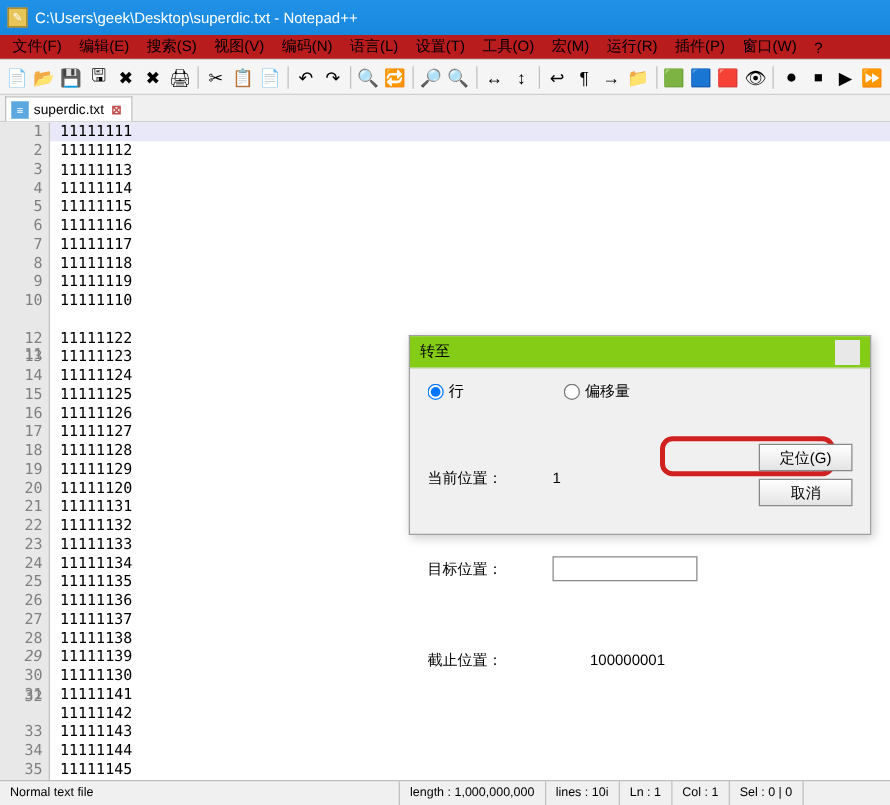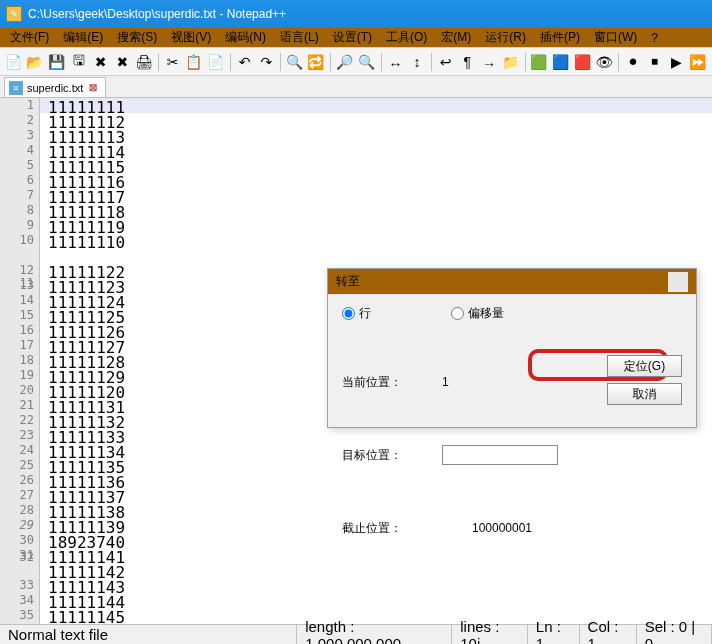--- a/index.html
+++ b/index.html
@@ -1,56 +1,56 @@
 <!DOCTYPE html>
 <html><head>
 <meta charset="utf-8">
 <style>
 * { box-sizing: border-box; margin: 0; padding: 0; }
 body { font-family: "Microsoft YaHei", Tahoma, sans-serif; font-size: 12px; background: #fff; width: 712px; height: 644px; overflow: hidden; position: relative; }
 
 .titlebar { height: 28px; background: linear-gradient(#2191e8 0%, #1887de 100%); color: #fff; display: flex; align-items: center; padding: 0 6px; font-size: 12px; }
 .title-icon { width: 16px; height: 16px; background: #e8c558; border: 1px solid #9a7b2a; margin-right: 6px; display: flex; align-items: center; justify-content: center; font-size: 9px; }
 
-.menubar { height: 20px; background: #a16207; border-bottom: 1px solid #d0d0d0; display: flex; align-items: center; padding: 0 4px; gap: 2px; }
+.menubar { height: 20px; background: #b91c1c; border-bottom: 1px solid #d0d0d0; display: flex; align-items: center; padding: 0 4px; gap: 2px; }
 .menu-item { padding: 2px 6px; cursor: default; }
 
 .toolbar { height: 28px; background: #f5f5f5; border-bottom: 1px solid #d0d0d0; display: flex; align-items: center; padding: 0 4px; gap: 2px; }
 .tbtn { width: 22px; height: 22px; display: flex; align-items: center; justify-content: center; border: 1px solid transparent; font-size: 14px; }
 .sep { width: 1px; height: 18px; background: #c0c0c0; margin: 0 2px; }
 
 .tabbar { height: 22px; background: #f0f0f0; border-bottom: 1px solid #c0c0c0; display: flex; align-items: flex-end; padding-left: 4px; }
 .tab { height: 20px; background: #fff; border: 1px solid #c0c0c0; border-bottom: none; display: flex; align-items: center; padding: 0 6px 0 4px; font-size: 11px; gap: 4px; }
 .tab-icon { width: 14px; height: 14px; background: #5ba8e0; display: flex; align-items: center; justify-content: center; font-size: 9px; color: #fff; }
 .tab-close { width: 12px; height: 12px; color: #c0504d; font-weight: bold; font-size: 10px; display: flex; align-items: center; justify-content: center; }
 
 .editor { position: relative; height: 526px; background: #fff; overflow: hidden; }
 .gutter { position: absolute; left: 0; top: 0; width: 40px; background: #e8e8e8; border-right: 1px solid #c0c0c0; height: 100%; }
-.code { position: absolute; left: 40px; top: 0; right: 0; height: 100%; font-family: Consolas, monospace; font-size: 16px; }
+.code { position: absolute; left: 40px; top: 0; right: 0; height: 100%; font-family: Consolas, monospace; font-size: 12px; }
 .line { height: 15px; display: flex; }
 .line-num { position: absolute; width: 34px; text-align: right; color: #808080; font-family: Consolas, monospace; font-size: 12px; }
 .line-text { margin-left: 8px; color: #000; }
 .current-line { background: #e8e8f8; }
 
 .dialog { position: absolute; left: 327px; top: 268px; width: 370px; height: 160px; background: #f0f0f0; border: 1px solid #a0a0a0; box-shadow: 2px 2px 8px rgba(0,0,0,0.2); }
-.dlg-title { height: 26px; background: #a16207; display: flex; align-items: center; padding: 12px 8px; border-bottom: 1px solid #e0e0e0; justify-content: space-between; }
+.dlg-title { height: 26px; background: #84cc16; display: flex; align-items: center; padding: 12px 8px; border-bottom: 1px solid #e0e0e0; justify-content: space-between; }
 .dlg-close { width: 20px; height: 20px; background: #e8e8e8; display: flex; align-items: center; justify-content: center; }
 .dlg-body { padding: 10px 14px; position: relative; }
 .radio-row { display: flex; gap: 80px; margin-bottom: 16px; }
 .radio-item { display: flex; align-items: center; gap: 4px; }
 .radio-item input { margin: 0; }
 .field-row { display: flex; align-items: center; height: 26px; margin-bottom: 2px; margin-top: 47px; }
 .field-label { width: 100px; }
 .field-val { width: 120px; text-align: left; }
 .target-input { width: 116px; height: 20px; border: 1px solid #888; background: #fff; padding: 0 3px; }
 .highlight-box { position: absolute; border: 4px solid #d02020; border-radius: 10px; width: 140px; height: 32px; left: 200px; top: 54px; pointer-events: none; }
 .dlg-btn { width: 75px; height: 22px; border: 1px solid #888; background: linear-gradient(#fff,#e4e4e4); font-size: 12px; display: flex; align-items: center; justify-content: center; }
 .btn-col { position: absolute; right: 14px; top: 60px; display: flex; flex-direction: column; gap: 6px; }
 
-.statusbar { position: absolute; bottom: 0; left: 0; right: 0; height: 20px; background: #f0f0f0; border-top: 1px solid #c0c0c0; display: flex; align-items: center; font-size: 15px; }
+.statusbar { position: absolute; bottom: 0; left: 0; right: 0; height: 20px; background: #f0f0f0; border-top: 1px solid #c0c0c0; display: flex; align-items: center; font-size: 10px; }
 .status-cell { padding: 0 8px; border-right: 1px solid #c0c0c0; height: 100%; display: flex; align-items: center; }
 .status-cell.first { width: 320px; }
 </style>
 </head>
 <body>
 
 <div class="titlebar">
   <span class="title-icon">✎</span>
   <span>C:\Users\geek\Desktop\superdic.txt - Notepad++</span>
 </div>
@@ -158,21 +158,21 @@
       <div class="line-num" style="top: 495px; position: absolute; height: 15px;">34</div>
       <div class="line-num" style="top: 510px; position: absolute; height: 15px;">35</div>
     </div>
   <div class="code" id="code">
       <div class="line current-line" style="position: absolute; top: 0px; left: 0px; right: 0px;">
         <span class="line-text">11111111</span>
       </div>
       <div class="line" style="position: absolute; top: 15px; left: 0px; right: 0px;">
         <span class="line-text">11111112</span>
       </div>
-      <div class="line" style="position: absolute; top: 30px; left: 0px; right: 0px;">
+      <div class="line" style="position: absolute; top: 30px; left: 0px; right: 0px; align-items: center;">
         <span class="line-text">11111113</span>
       </div>
       <div class="line" style="position: absolute; top: 45px; left: 0px; right: 0px;">
         <span class="line-text">11111114</span>
       </div>
       <div class="line" style="position: absolute; top: 60px; left: 0px; right: 0px;">
         <span class="line-text">11111115</span>
       </div>
       <div class="line" style="position: absolute; top: 75px; left: 0px; right: 0px;">
         <span class="line-text">11111116</span>
@@ -237,21 +237,21 @@
       <div class="line" style="position: absolute; top: 390px; left: 0px; right: 0px;">
         <span class="line-text">11111137</span>
       </div>
       <div class="line" style="position: absolute; top: 405px; left: 0px; right: 0px;">
         <span class="line-text">11111138</span>
       </div>
       <div class="line" style="position: absolute; top: 420px; left: 0px; right: 0px;">
         <span class="line-text">11111139</span>
       </div>
       <div class="line" style="position: absolute; top: 435px; left: 0px; right: 0px;">
-        <span class="line-text">18923740</span>
+        <span class="line-text">11111130</span>
       </div>
       <div class="line" style="position: absolute; top: 450px; left: 0px; right: 0px;">
         <span class="line-text">11111141</span>
       </div>
       <div class="line" style="position: absolute; top: 465px; left: 0px; right: 0px;">
         <span class="line-text">11111142</span>
       </div>
       <div class="line" style="position: absolute; top: 480px; left: 0px; right: 0px;">
         <span class="line-text">11111143</span>
       </div>

